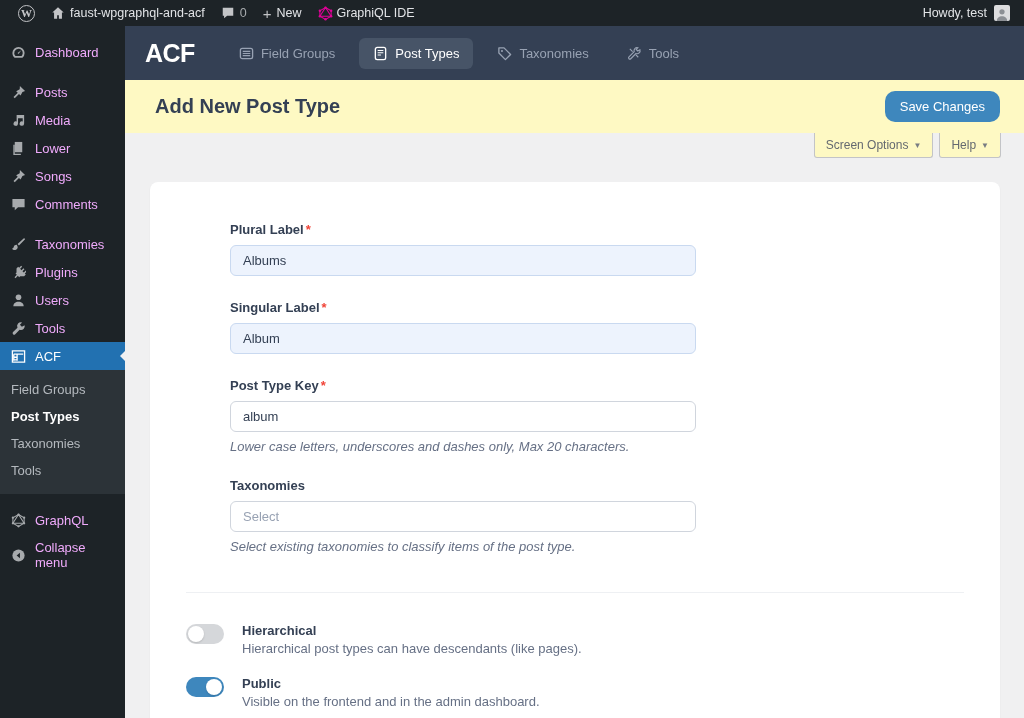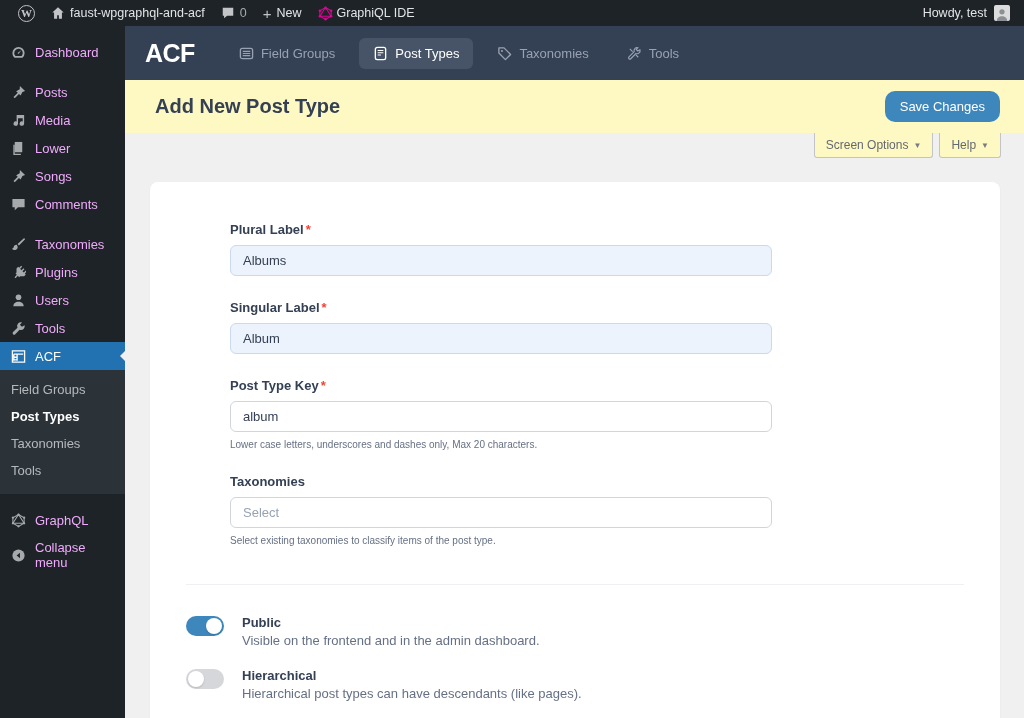--- a/index.html
+++ b/index.html
@@ -48,24 +48,24 @@
   .body-area { position:relative; background:#f0f0f1; height:585px; }
   .flaps { position:absolute; top:0; right:23px; display:flex; gap:6px; }
   .flap { background:#fef9c3; border:1px solid #c3c4c7; border-top:none; border-radius:0 0 3px 3px; padding:5px 11px; font-size:12px; color:#646970; cursor:pointer; display:flex; align-items:center; gap:5px; }
   .flap .arrow { font-size:8px; color:#787c82; }
 
   
   .card { position:absolute; top:49px; left:25px; width:850px; height:600px; background:#fff; border-radius:8px; box-shadow:0 1px 2px rgba(16,24,40,.06); padding:40px 36px; }
   .field { margin-bottom:24px;margin-left:44px; }
   .field-label { font-size:13px; font-weight:600; color:#344054; display:block; margin-bottom:8px; }
   .req { color:#f04438; margin-left:2px; }
-  .text-input { width:542px; height:31px; border:1px solid #d0d5dd; border-radius:6px; padding:0 12px; font-size:13px; color:#344054; background:#fff; font-family:"Liberation Sans", sans-serif; outline:none; }
+  .text-input { width:466px; height:31px; border:1px solid #d0d5dd; border-radius:6px; padding:0 12px; font-size:13px; color:#344054; background:#fff; font-family:"Liberation Sans", sans-serif; outline:none; }
   .text-input.filled { background:#edf3fd; border-color:#c9d9f0; }
   .text-input::placeholder { color:#98a2b3; }
-  .help-text { font-size:10px; color:#667085; margin-top:7px; }
+  .help-text { font-size:13px; color:#667085; margin-top:7px;font-style:italic; }
   .divider { border:none; border-top:1px solid #eef0f3; margin:38px 0 30px 0; }
 
   
   .toggle-row { display:flex; gap:18px; margin-bottom:20px; align-items:flex-start; }
   .toggle { width:38px; height:20px; border-radius:10px; position:relative; cursor:pointer; flex:0 0 38px; margin-top:1px; }
   .toggle.on { background:#3e87bd; }
   .toggle.off { background:#d5d7da; }
   .toggle .knob { position:absolute; top:2px; width:16px; height:16px; border-radius:50%; background:#fff; box-shadow:0 1px 2px rgba(0,0,0,.15); }
   .toggle.on .knob { right:2px; }
   .toggle.off .knob { left:2px; }
@@ -349,34 +349,34 @@
 
       <div class="field">
         <label class="field-label">Taxonomies</label>
         <input class="text-input" type="text" placeholder="Select" style="">
         <div class="help-text">Select existing taxonomies to classify items of the post type.</div>
       </div>
 
       <hr class="divider">
 
       <div class="toggle-row">
+        <div class="toggle off">
+            <span class="knob"></span>
+          </div>
+        <div>
+          <div class="toggle-label">Hierarchical</div>
+          <div class="toggle-desc">Hierarchical post types can have descendants (like pages).</div>
+        </div>
+      </div>
+
+      <div class="toggle-row">
         <div class="toggle on">
             <span class="knob"></span>
           </div>
         <div>
           <div class="toggle-label">Public</div>
           <div class="toggle-desc">Visible on the frontend and in the admin dashboard.</div>
         </div>
       </div>
 
-      <div class="toggle-row">
-        <div class="toggle off">
-            <span class="knob"></span>
-          </div>
-        <div>
-          <div class="toggle-label">Hierarchical</div>
-          <div class="toggle-desc">Hierarchical post types can have descendants (like pages).</div>
-        </div>
-      </div>
-
     </div>
   </div>
 </div>
 
 </body></html>

